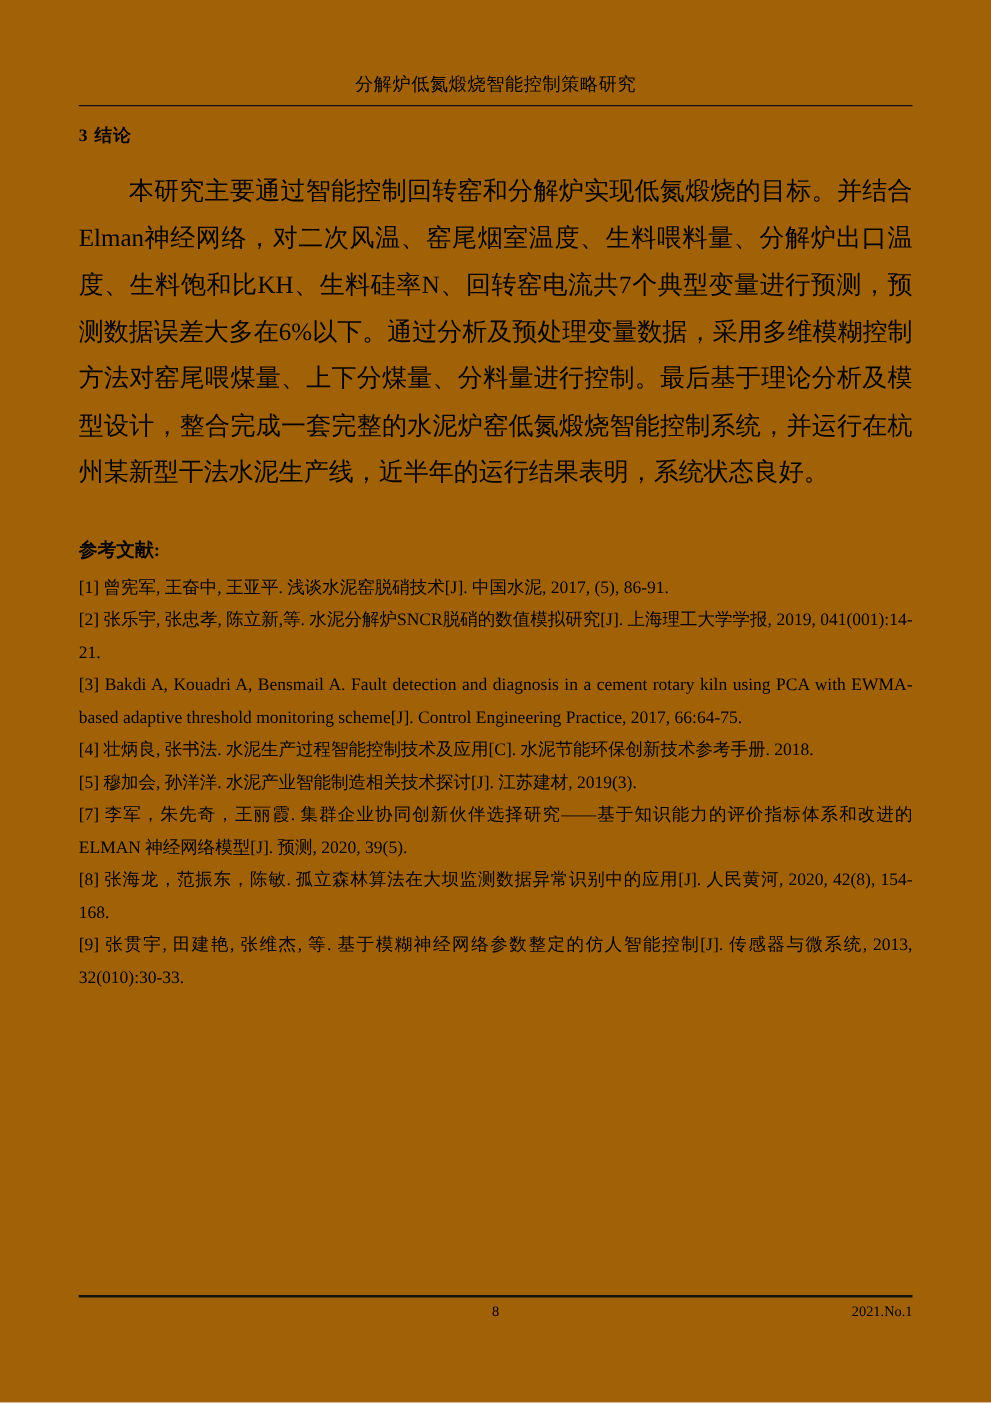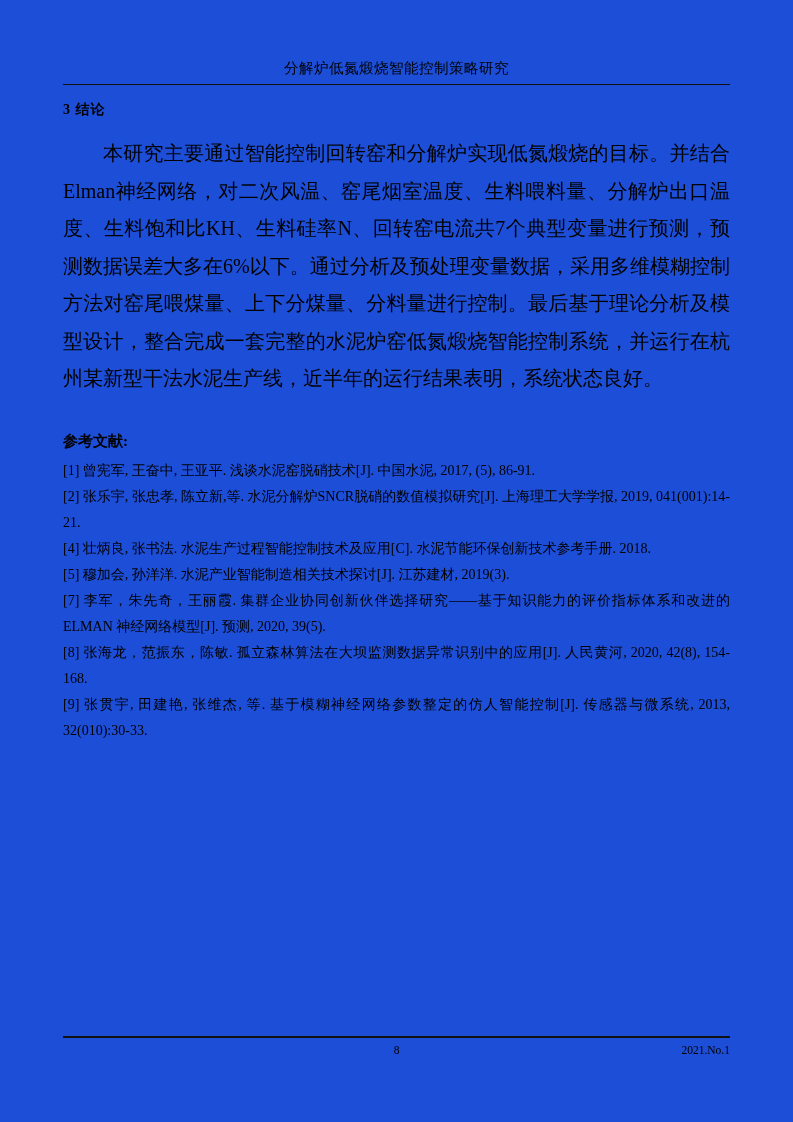--- a/index.html
+++ b/index.html
@@ -4,21 +4,21 @@
 <style>
   html, body {
     margin: 0;
     padding: 0;
     background: #ffffff;
   }
   .page {
     position: relative;
     width: 793px;
     height: 1122px;
-    background: #1d4ed8;
+    background: #a16207;
     color: #000000;
     font-family: "Liberation Serif", "DejaVu Serif", serif;
     overflow: hidden;
     box-sizing: border-box;
   }
   .content {
     position: absolute;
     left: 63px;
     width: 667px;
     top: 0;
@@ -108,20 +108,21 @@
     <h1 class="section-heading">3 结论</h1>
 
     <p class="body-paragraph">本研究主要通过智能控制回转窑和分解炉实现低氮煅烧的目标。并结合Elman神经网络，对二次风温、窑尾烟室温度、生料喂料量、分解炉出口温度、生料饱和比KH、生料硅率N、回转窑电流共7个典型变量进行预测，预测数据误差大多在6%以下。通过分析及预处理变量数据，采用多维模糊控制方法对窑尾喂煤量、上下分煤量、分料量进行控制。最后基于理论分析及模型设计，整合完成一套完整的水泥炉窑低氮煅烧智能控制系统，并运行在杭州某新型干法水泥生产线，近半年的运行结果表明，系统状态良好。</p>
 
     <div class="ref-heading">参考文献:</div>
 
     <div class="ref-list">
 
     <div class="ref-item">[1] 曾宪军, 王奋中, 王亚平. 浅谈水泥窑脱硝技术[J]. 中国水泥, 2017, (5), 86-91.</div>
         <div class="ref-item">[2] 张乐宇, 张忠孝, 陈立新,等. 水泥分解炉SNCR脱硝的数值模拟研究[J]. 上海理工大学学报, 2019, 041(001):14-21.</div>
+        <div class="ref-item">[3] Bakdi A,  Kouadri A,  Bensmail A. Fault detection and diagnosis in a cement rotary kiln using PCA with EWMA-based adaptive threshold monitoring scheme[J]. Control Engineering Practice, 2017, 66:64-75.</div>
         <div class="ref-item">[4] 壮炳良, 张书法. 水泥生产过程智能控制技术及应用[C]. 水泥节能环保创新技术参考手册. 2018.</div>
         <div class="ref-item">[5] 穆加会, 孙洋洋. 水泥产业智能制造相关技术探讨[J]. 江苏建材, 2019(3).</div>
         <div class="ref-item">[7] 李军，朱先奇，王丽霞. 集群企业协同创新伙伴选择研究——基于知识能力的评价指标体系和改进的ELMAN 神经网络模型[J]. 预测, 2020, 39(5).</div>
         <div class="ref-item">[8] 张海龙，范振东，陈敏. 孤立森林算法在大坝监测数据异常识别中的应用[J]. 人民黄河, 2020, 42(8), 154-168.</div>
         <div class="ref-item">[9] 张贯宇, 田建艳, 张维杰, 等. 基于模糊神经网络参数整定的仿人智能控制[J]. 传感器与微系统, 2013, 32(010):30-33.</div>
       </div>
 
   </div>
 
   <div class="footer">

